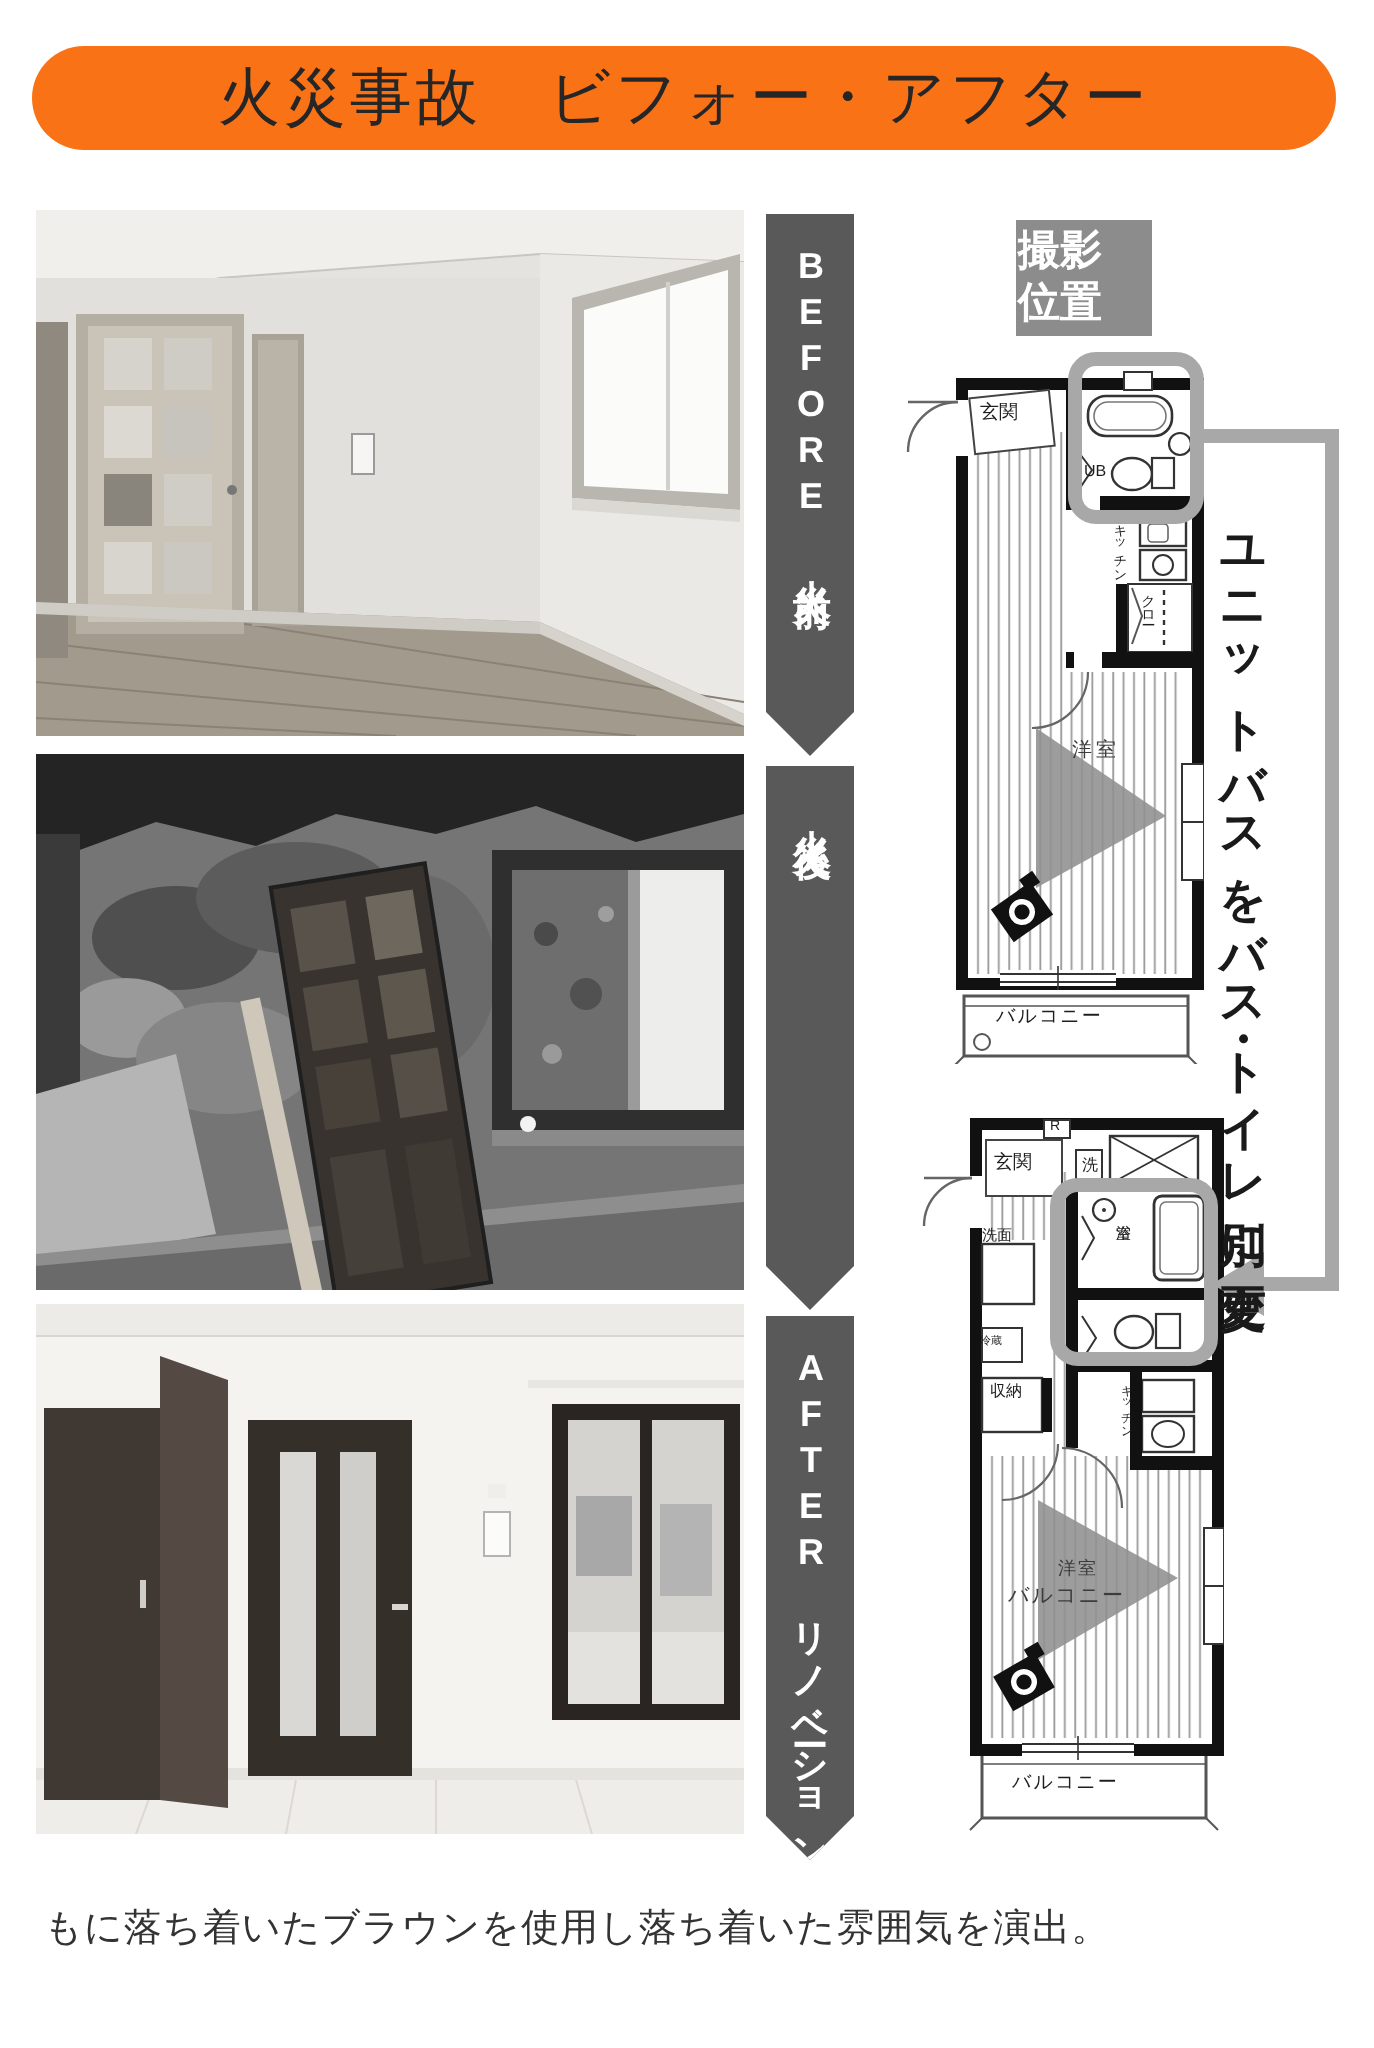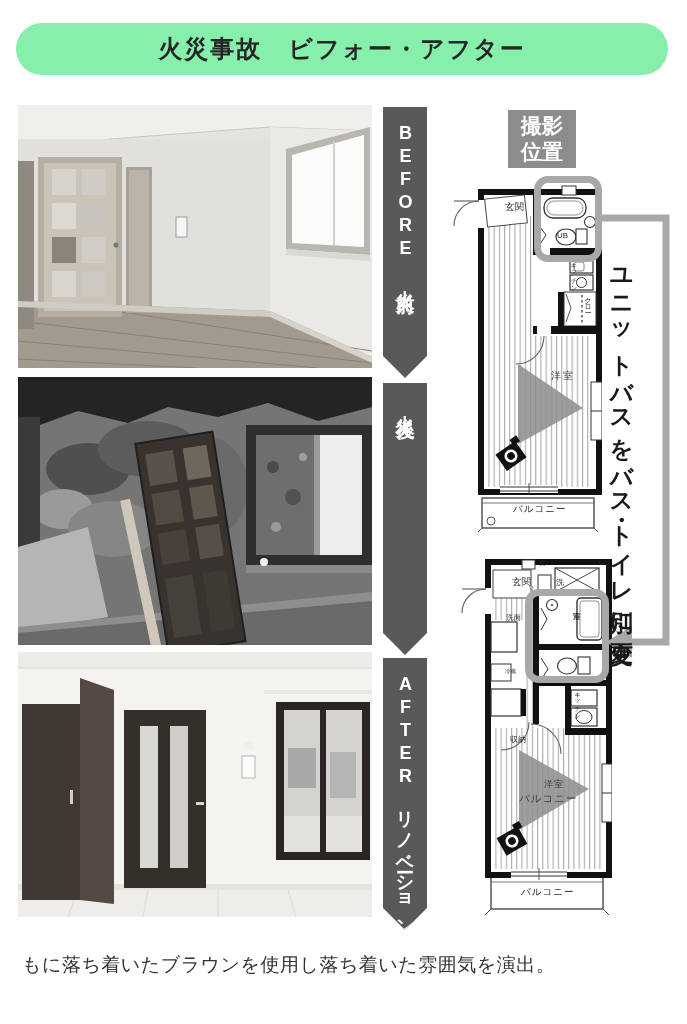--- a/index.html
+++ b/index.html
@@ -1,41 +1,41 @@
 <!DOCTYPE html>
 <html><head>
 <meta charset="utf-8">
 <style>
   html,body{margin:0;padding:0;background:#fff;}
   .page{position:relative;width:687px;height:1024px;background:#fff;overflow:hidden;
         font-family:"Liberation Sans","DejaVu Sans",sans-serif;color:#222;}
   .abs{position:absolute;}
   
-  .title-bar{left:16px;top:23px;width:652px;height:52px;background:#86efac;border-radius:26px;
-             display:flex;align-items:center;justify-content:center;font-size:24px;font-weight:bold;
+  .title-bar{left:16px;top:23px;width:652px;height:52px;background:#f97316;border-radius:26px;
+             display:flex;align-items:center;justify-content:center;font-size:31px;font-weight:normal;
              color:#262626;letter-spacing:2px;}
   
   .arrow{left:383px;width:44px;background:#595959;box-sizing:border-box;padding-top:16px;
          display:flex;justify-content:center;
          clip-path:polygon(0 0,100% 0,100% calc(100% - 22px),50% 100%,0 calc(100% - 22px));}
   .arrow-text{display:flex;flex-direction:column;align-items:center;gap:13px;color:#fff;font-weight:bold;}
   .arrow-text .en{writing-mode:vertical-rl;text-orientation:upright;font-size:18px;letter-spacing:3px;}
   .arrow-text .ja{writing-mode:vertical-rl;text-orientation:mixed;font-size:19px;letter-spacing:3px;}
   
   .camera-label{left:508px;top:110px;width:68px;height:58px;background:#8c8c8c;color:#fff;
                 font-weight:bold;font-size:21px;line-height:1.25;display:flex;align-items:center;
-                justify-content:center;text-align:center;}
+                justify-content:flex-start;text-align:center;}
   .camera-label span{display:block;width:2.1em;word-break:break-all;}
   
   .note-vertical{left:607px;top:253px;writing-mode:vertical-rl;text-orientation:mixed;
                  font-size:23px;font-weight:bold;color:#1a1a1a;letter-spacing:2px;height:400px;}
   
   .highlight-box{border:7px solid #a8a8a8;border-radius:14px;box-sizing:border-box;}
   
-  .plan-label{position:absolute;color:#1e1e1e;white-space:nowrap;line-height:1.1;margin-left:15px;}
+  .plan-label{position:absolute;color:#1e1e1e;white-space:nowrap;line-height:1.1;}
   .vert{writing-mode:vertical-rl;text-orientation:mixed;}
   .dim{color:#3c3c3c;}
   
   .caption{left:22px;top:948px;width:645px;font-size:19px;line-height:1.75;color:#333;letter-spacing:0.5px;}
 </style>
 </head>
 <body>
 
 <div class="page">
 
@@ -327,21 +327,21 @@
   <div class="plan-label vert" style="left:569px;top:292px;font-size:7px;height:32px">クロー</div>
   <div class="plan-label dim" style="left:536px;top:370px;font-size:10px;letter-spacing:2px">洋室</div>
   <div class="plan-label" style="left:498px;top:504px;font-size:9.5px;letter-spacing:1px">バルコニー</div>
 
   <div class="plan-label" style="left:497px;top:577px;font-size:9.5px">玄関</div>
   <div class="plan-label" style="left:525px;top:560px;font-size:7px">R</div>
   <div class="plan-label" style="left:541px;top:579px;font-size:8px">洗</div>
   <div class="plan-label vert" style="left:557px;top:606px;font-size:7.5px;height:20px">浴室</div>
   <div class="plan-label" style="left:491px;top:614px;font-size:7.5px">洗面</div>
   <div class="plan-label" style="left:490px;top:668px;font-size:5.5px">冷蔵</div>
-  <div class="plan-label" style="left:495px;top:736px;font-size:8px">収納</div>
+  <div class="plan-label" style="left:495px;top:692px;font-size:8px">収納</div>
   <div class="plan-label vert" style="left:559px;top:688px;font-size:6px;height:30px">キッチン</div>
   <div class="plan-label dim" style="left:529px;top:780px;font-size:9px;letter-spacing:1px">洋室</div>
   <div class="plan-label dim" style="left:504px;top:793px;font-size:10.5px;letter-spacing:1px">バルコニー</div>
   <div class="plan-label" style="left:506px;top:887px;font-size:9.5px;letter-spacing:1px">バルコニー</div>
 
   <div class="abs caption">
     <div>もに落ち着いたブラウンを使用し落ち着いた雰囲気を演出。</div>
   </div>
 
 </div>

